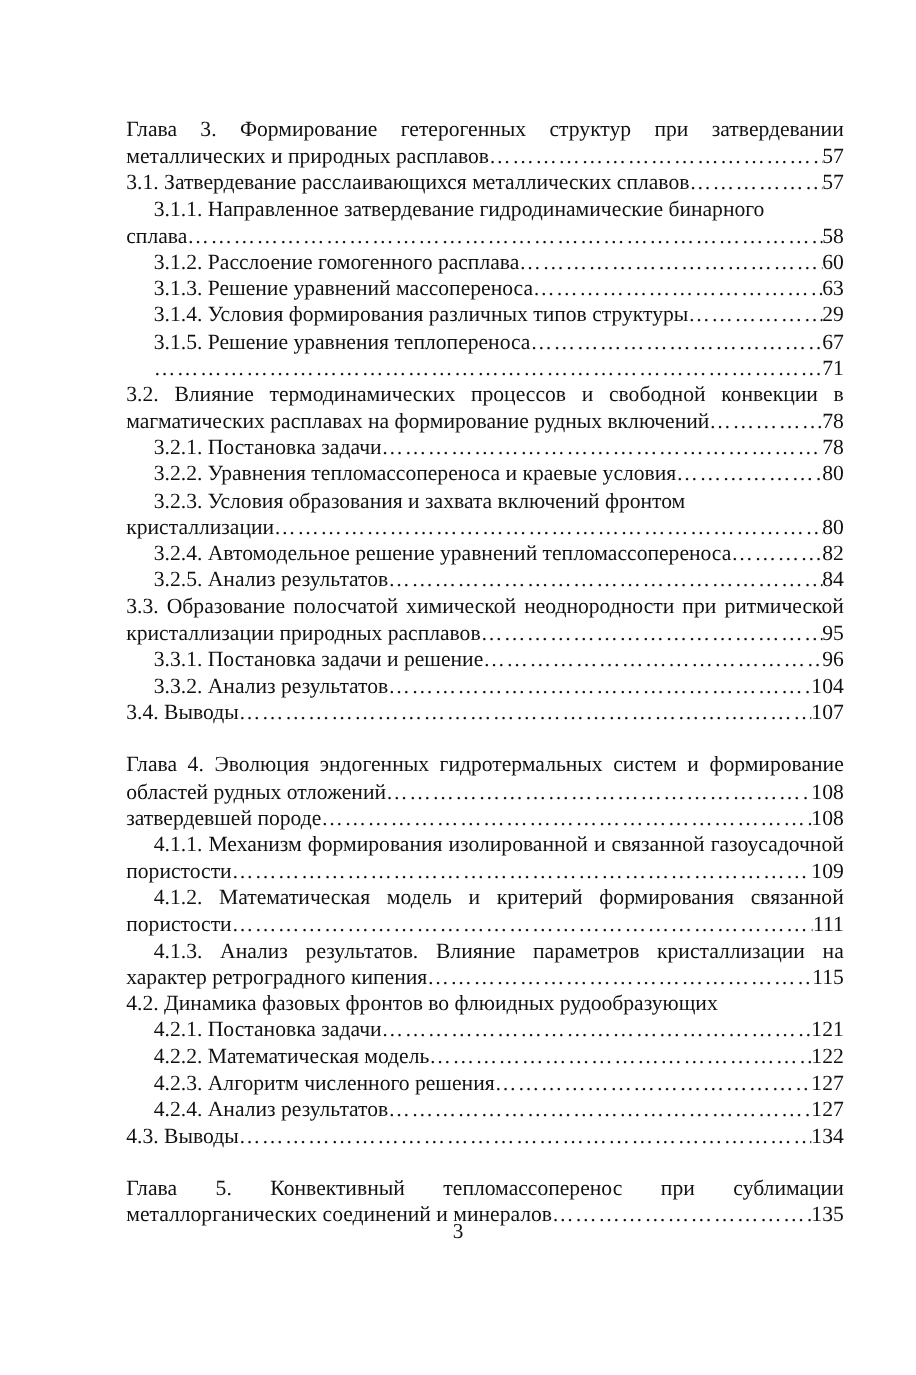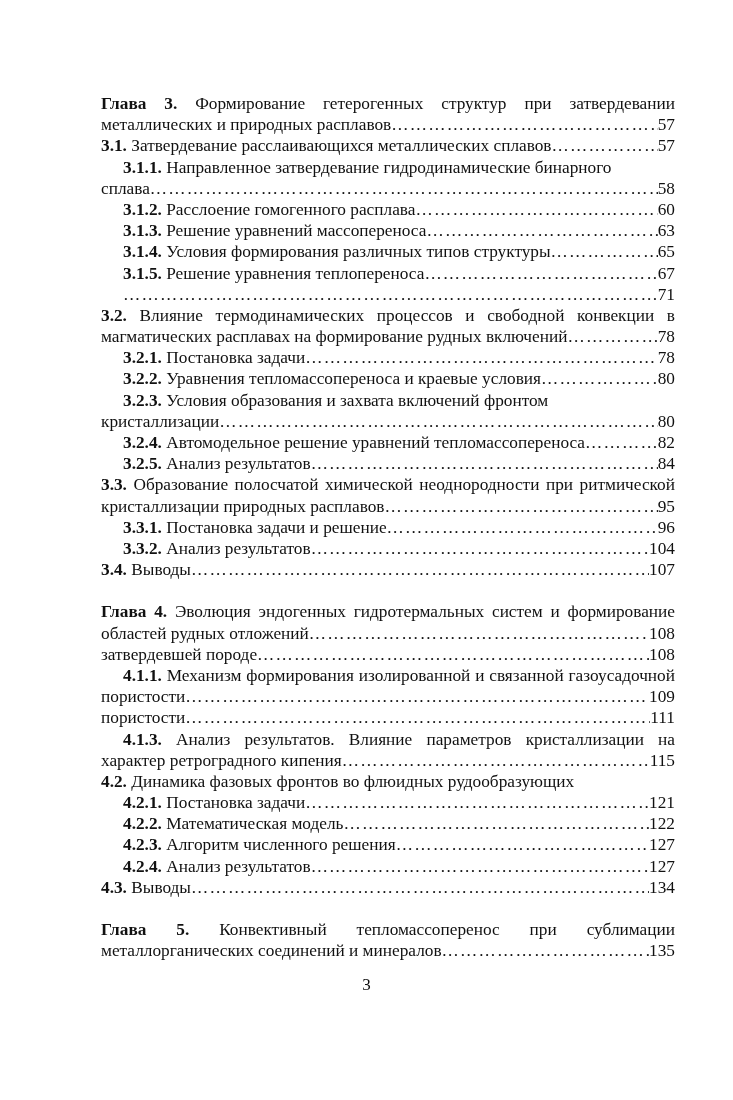--- a/index.html
+++ b/index.html
@@ -1,21 +1,21 @@
 <!DOCTYPE html>
 <html><head>
 <meta charset="utf-8">
 <style>
   html, body { margin: 0; padding: 0; background: #ffffff; }
   body { width: 733px; height: 1100px; position: relative; overflow: hidden;
          font-family: "Liberation Serif", "DejaVu Serif", serif; color: #111; }
   .page { position: absolute; left: 101px; top: 93px; width: 574px; font-size: 17.3px; line-height: 21.2px; }
   .line { position: relative; white-space: nowrap; height: 21.2px; }
   .line.ind { padding-left: 22px; }
-  .num { font-weight: bold; }
+  .num { font-weight: normal; }
   .justify { text-align: justify; text-align-last: justify; white-space: normal; height: auto; }
   .lead { display: flex; align-items: flex-end; }
   .lead .txt { white-space: nowrap; }
   .lead .dots { flex: 1; overflow: hidden; white-space: nowrap; letter-spacing: 1.2px; }
   .lead .dots::before { content: "……………………………………………………………………………………………………………………………………………………………"; }
   .lead .pg { white-space: nowrap; }
   .gap { height: 21px; }
   .pagenum { position: absolute; top: 975px; left: 0; width: 733px; text-align: center; font-size: 17px; font-family: "Liberation Serif", serif; }
 </style>
 </head>
@@ -49,21 +49,21 @@
       <span class="pg">60</span>
     </div>
   <div class="line lead ind">
       <span class="txt"><span class="num">3.1.3.</span> <span>Решение уравнений массопереноса</span></span>
       <span class="dots"></span>
       <span class="pg">63</span>
     </div>
   <div class="line lead ind">
       <span class="txt"><span class="num">3.1.4.</span> <span>Условия формирования различных типов структуры</span></span>
       <span class="dots"></span>
-      <span class="pg">65</span>
+      <span class="pg">29</span>
     </div>
   <div class="line lead ind">
       <span class="txt"><span class="num">3.1.5.</span> <span>Решение уравнения теплопереноса</span></span>
       <span class="dots"></span>
       <span class="pg">67</span>
     </div>
   <div class="line lead ind">
       <span class="dots"></span>
       <span class="pg">71</span>
     </div>
@@ -143,20 +143,21 @@
       <span class="pg">108</span>
     </div>
 
   <div class="line justify ind"><span class="num">4.1.1.</span> <span>Механизм формирования изолированной и связанной газоусадочной</span></div>
   <div class="line lead">
       <span class="txt">пористости</span>
       <span class="dots"></span>
       <span class="pg">109</span>
     </div>
 
+  <div class="line justify ind"><span class="num">4.1.2.</span> <span>Математическая модель и критерий формирования связанной</span></div>
   <div class="line lead">
       <span class="txt">пористости</span>
       <span class="dots"></span>
       <span class="pg">111</span>
     </div>
 
   <div class="line justify ind"><span class="num">4.1.3.</span> <span>Анализ результатов. Влияние параметров кристаллизации на</span></div>
   <div class="line lead">
       <span class="txt">характер ретроградного кипения</span>
       <span class="dots"></span>

